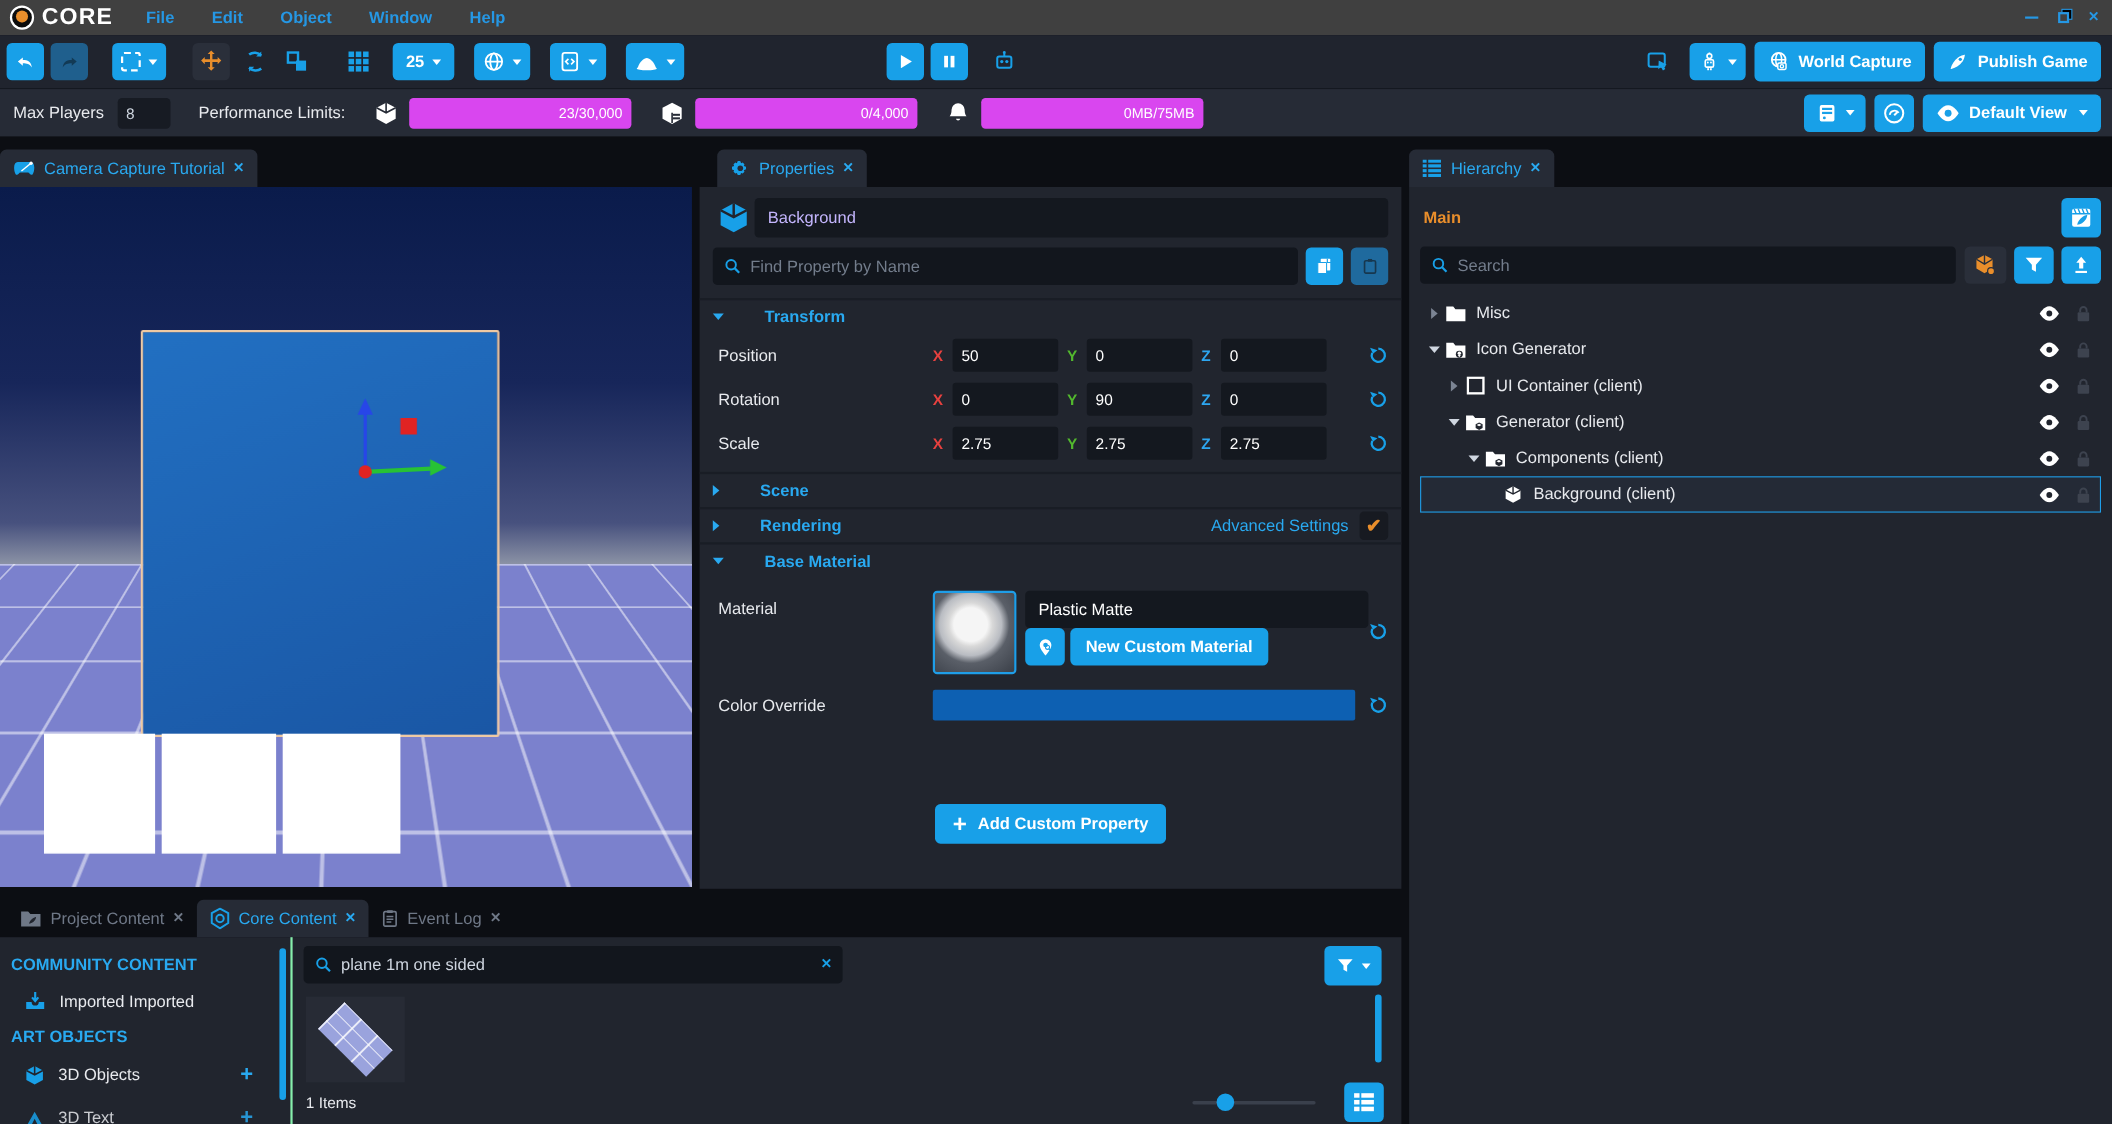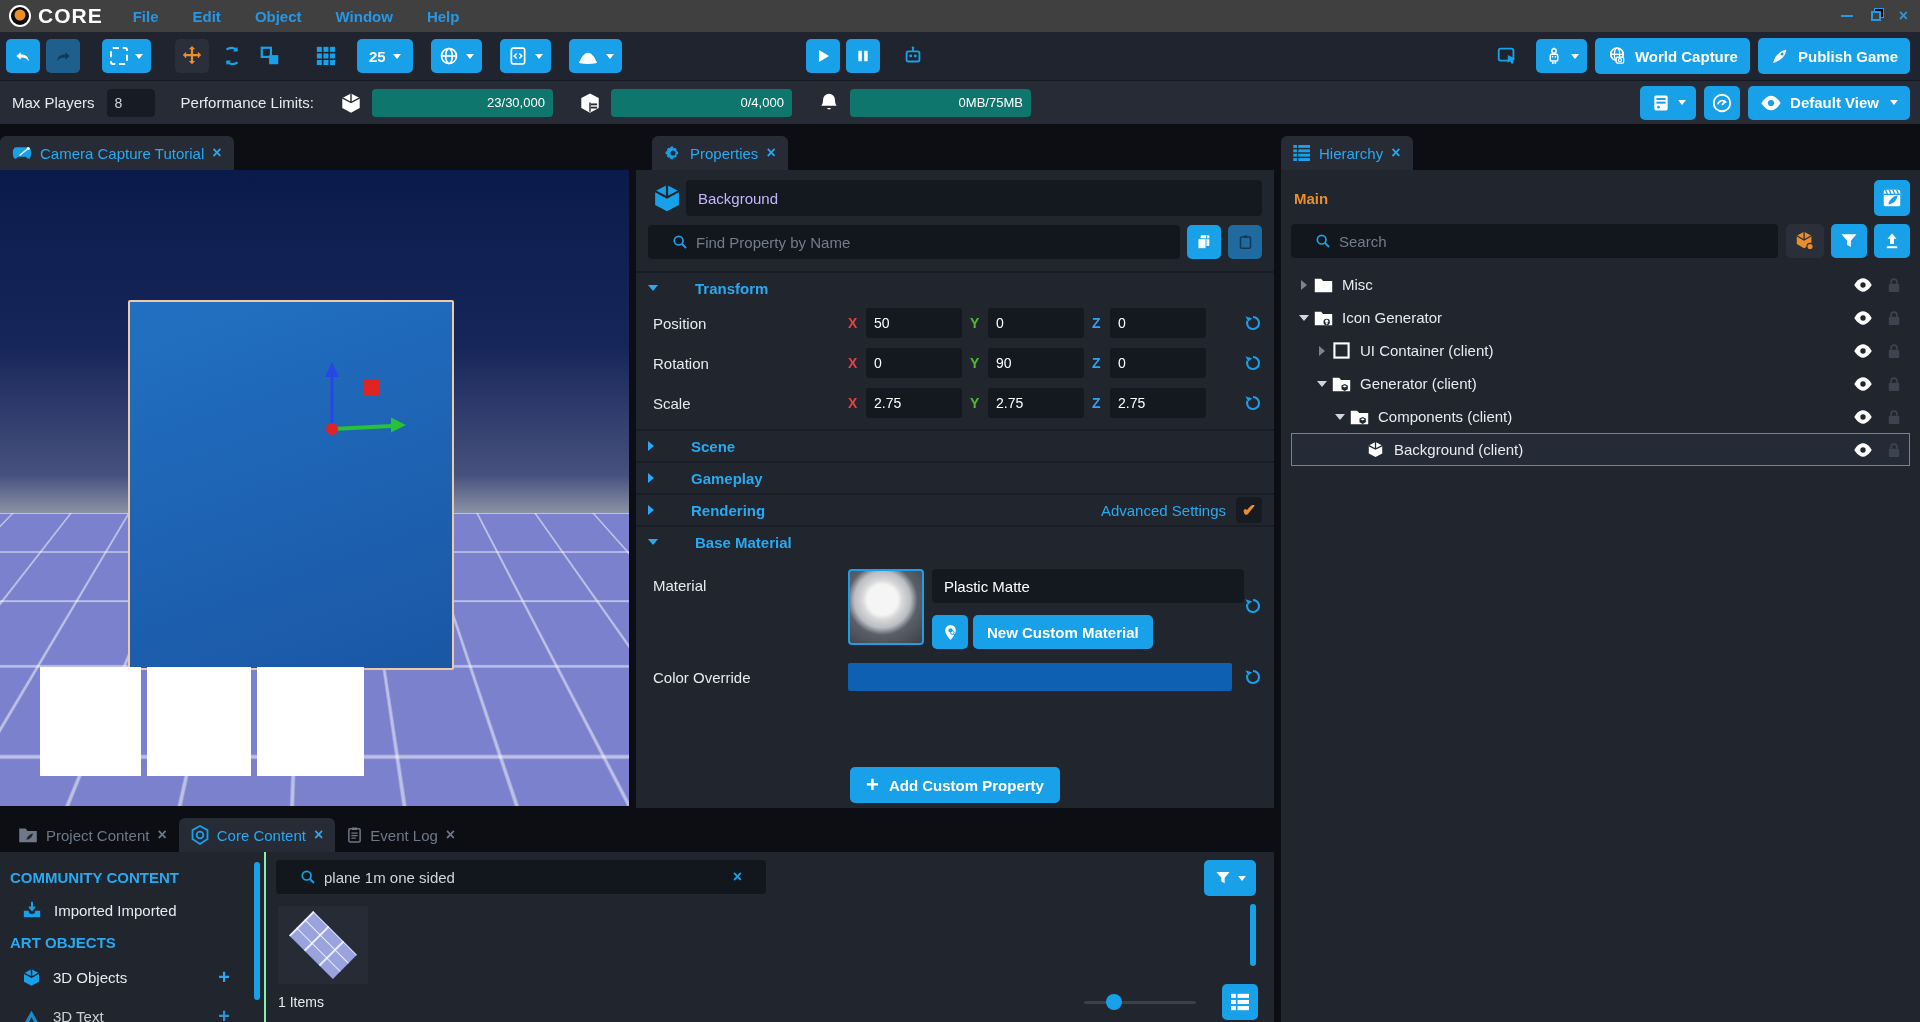--- a/index.html
+++ b/index.html
@@ -37,21 +37,21 @@
   .snap-value { color:#fff; font-weight:bold; font-size:15px; }
   .tb-center { position:absolute; left:800px; display:flex; align-items:center; }
   .tb-right { position:absolute; right:10px; display:flex; align-items:center; }
   .tb-label-btn { height:36px; padding:0 12px; margin-left:8px; font-weight:bold; color:#fff; }
   .tb-label-btn span.lbl { margin-left:8px; }
 
   
   .perfbar { position:absolute; left:0; top:80px; width:1920px; height:44px; background:#262b36; display:flex; align-items:center; border-top:1px solid #141820; }
   .perf-label { color:#e8eaee; font-size:15px; }
   .perf-input { width:48px; height:28px; background:#171b23; border:none; border-radius:4px; color:#cfd6e0; padding:0 8px; font-size:14px; margin:0 26px 0 12px; }
-  .meter { width:181px; height:28px; background:#0f766e; border-radius:4px; display:flex; align-items:center; justify-content:flex-end; padding:0 8px; color:#fff; font-size:13px; margin:0 26px 0 10px; }
+  .meter { width:202px; height:28px; background:#d946ef; border-radius:4px; display:flex; align-items:center; justify-content:flex-end; padding:0 8px; color:#fff; font-size:13px; margin:0 26px 0 10px; }
   .perf-right { margin-left:auto; display:flex; align-items:center; gap:8px; padding-right:10px; }
   .default-view-btn { height:34px; padding:0 12px; font-weight:bold; color:#fff; }
   .default-view-btn .lbl { margin:0 4px 0 8px; }
   .panel-tabs { position:absolute; display:flex; }
 
   
   .vp-tabs { left:0; top:136px; }
   .viewport { position:absolute; left:0; top:170px; width:629px; height:636px; overflow:hidden; background:linear-gradient(180deg,#0a1b4b 0%,#17265a 28%,#47517e 48%,#8c93a6 54%,#9aa0ab 56%); }
   .vp-ground { position:absolute; left:-35%; width:170%; top:54%; height:110%;
      background-color:#7b81cd;
@@ -62,21 +62,21 @@
   .vp-shadow { position:absolute; left:390px; top:528px; width:230px; height:82px; background:rgba(28,22,120,.5); border-radius:14px; transform:skewX(-38deg) rotate(2deg); }
   .vp-uibox { position:absolute; width:101px; height:109px; background:#fff; top:497px; }
   .gizmo { position:absolute; left:292px; top:174px; }
   .props-tabs { left:652px; top:136px; }
   .props-body { position:absolute; left:636px; top:170px; width:638px; height:638px; background:#21252e; padding:10px 12px 0 12px; }
   .row { display:flex; align-items:center; }
   .obj-name-row { margin-bottom:9px; }
   .obj-icon-box { width:38px; height:36px; display:flex; align-items:center; justify-content:center; }
   .obj-name-input { flex:1; height:36px; background:#14181f; border:none; border-radius:4px; color:#c4b5fd; font-size:15px; padding:0 12px; }
   .prop-search-row { margin-bottom:12px; }
-  .search-field { flex:1; height:34px; background:#12161d; border-radius:4px; display:flex; align-items:center; padding:0 24px; }
+  .search-field { flex:1; height:34px; background:#12161d; border-radius:4px; display:flex; align-items:center; padding:0 10px; }
   .search-field input { flex:1; background:transparent; border:none; outline:none; color:#cfd6e0; font-size:15px; margin-left:8px; }
   .search-field input::placeholder { color:#737d8c; }
   .mini-btn { width:34px; height:34px; margin-left:7px; }
   .mini-btn.muted { background:#1f6a9e; }
   .section-hd { display:flex; align-items:center; height:32px; color:#29a9f0; font-weight:bold; font-size:15px; border-top:2px solid #191d25; margin:0 -12px; padding:0 12px;gap:28px; }
   .section-hd .tri-down, .section-hd .tri-right { margin-right:9px; }
   .section-hd .tri-right { border-left-color:#29a9f0; }
   .section-hd .tri-down { border-top-color:#29a9f0; }
   .adv-settings { margin-left:auto; display:flex; align-items:center; font-weight:normal; color:#29a9f0; }
   .adv-check { width:26px; height:26px; background:#171a21; border-radius:4px; margin-left:10px; color:#e98e2b; font-weight:bold; font-size:17px; display:flex; align-items:center; justify-content:center; }
@@ -84,21 +84,21 @@
   .prop-label { width:200px; color:#e8eaee; padding-left:5px; }
   .axis-group { display:flex; align-items:center; margin-right:8px; }
   .axis-tag { width:18px; font-weight:bold; font-size:14px; }
   .axis-tag.x { color:#e8413f; } .axis-tag.y { color:#52b82e; } .axis-tag.z { color:#2da6f0; }
   .axis-input { width:96px; height:30px; background:#14181f; border:none; border-radius:3px; color:#fff; font-size:14px; padding:0 8px; }
   .reset-btn { margin-left:auto; cursor:pointer; display:flex; }
   .material-row { align-items:flex-start; margin-top:12px; }
   .mat-label { width:200px; padding-left:5px; padding-top:8px; }
   .mat-thumb { width:76px; height:76px; border:2px solid #1f9ee8; border-radius:4px; background:radial-gradient(circle at 45% 40%, #f5f5f5 0 26%, #d8d8d8 34%, #b9bcc2 48%, #5a5f68 60%, #3a3f48 100%); }
   .mat-right { flex:1; margin-left:8px; display:flex; flex-direction:column; }
-  .mat-name-field { height:34px; background:#14181f; border-radius:4px; color:#fff; display:flex; align-items:center; padding:0 12px; margin-bottom:12px; }
+  .mat-name-field { height:34px; background:#14181f; border-radius:4px; color:#fff; display:flex; align-items:center; padding:0 12px; margin-bottom:0; }
   .mat-btn-row { display:flex; align-items:center; }
   .pin-btn { width:36px; height:34px; margin-right:5px; }
   .new-mat-btn { height:34px; padding:0 14px; font-weight:bold; color:#fff; }
   .color-row { margin-top:14px; }
   .color-swatch { flex:1; height:28px; background:#0d60b2; border-radius:2px; }
   .add-prop-wrap { display:flex; justify-content:center; margin-top:76px; }
   .add-prop-btn { height:36px; padding:0 16px; font-weight:bold; color:#fff; }
   .plus-glyph { font-size:22px; font-weight:bold; margin-right:10px; }
   .hier-tabs { left:1281px; top:136px; }
   .hier-body { position:absolute; left:1281px; top:170px; width:639px; height:852px; background:#21252e; padding:10px 10px 0 10px; }
@@ -507,24 +507,20 @@
           </svg>
         </span>
     </div>
 
     <div class="section-hd" style="margin-top:6px;">
       <span class="tri-right"></span>
       <span>Scene</span>
     </div>
     <div class="section-hd">
       <span class="tri-right"></span>
-      <span>Gameplay</span>
-    </div>
-    <div class="section-hd">
-      <span class="tri-right"></span>
       <span>Rendering</span>
       <span class="adv-settings">
         <span>Advanced Settings</span>
         <span class="adv-check">✔</span>
       </span>
     </div>
     <div class="section-hd">
       <span class="tri-down"></span>
       <span>Base Material</span>
     </div>

